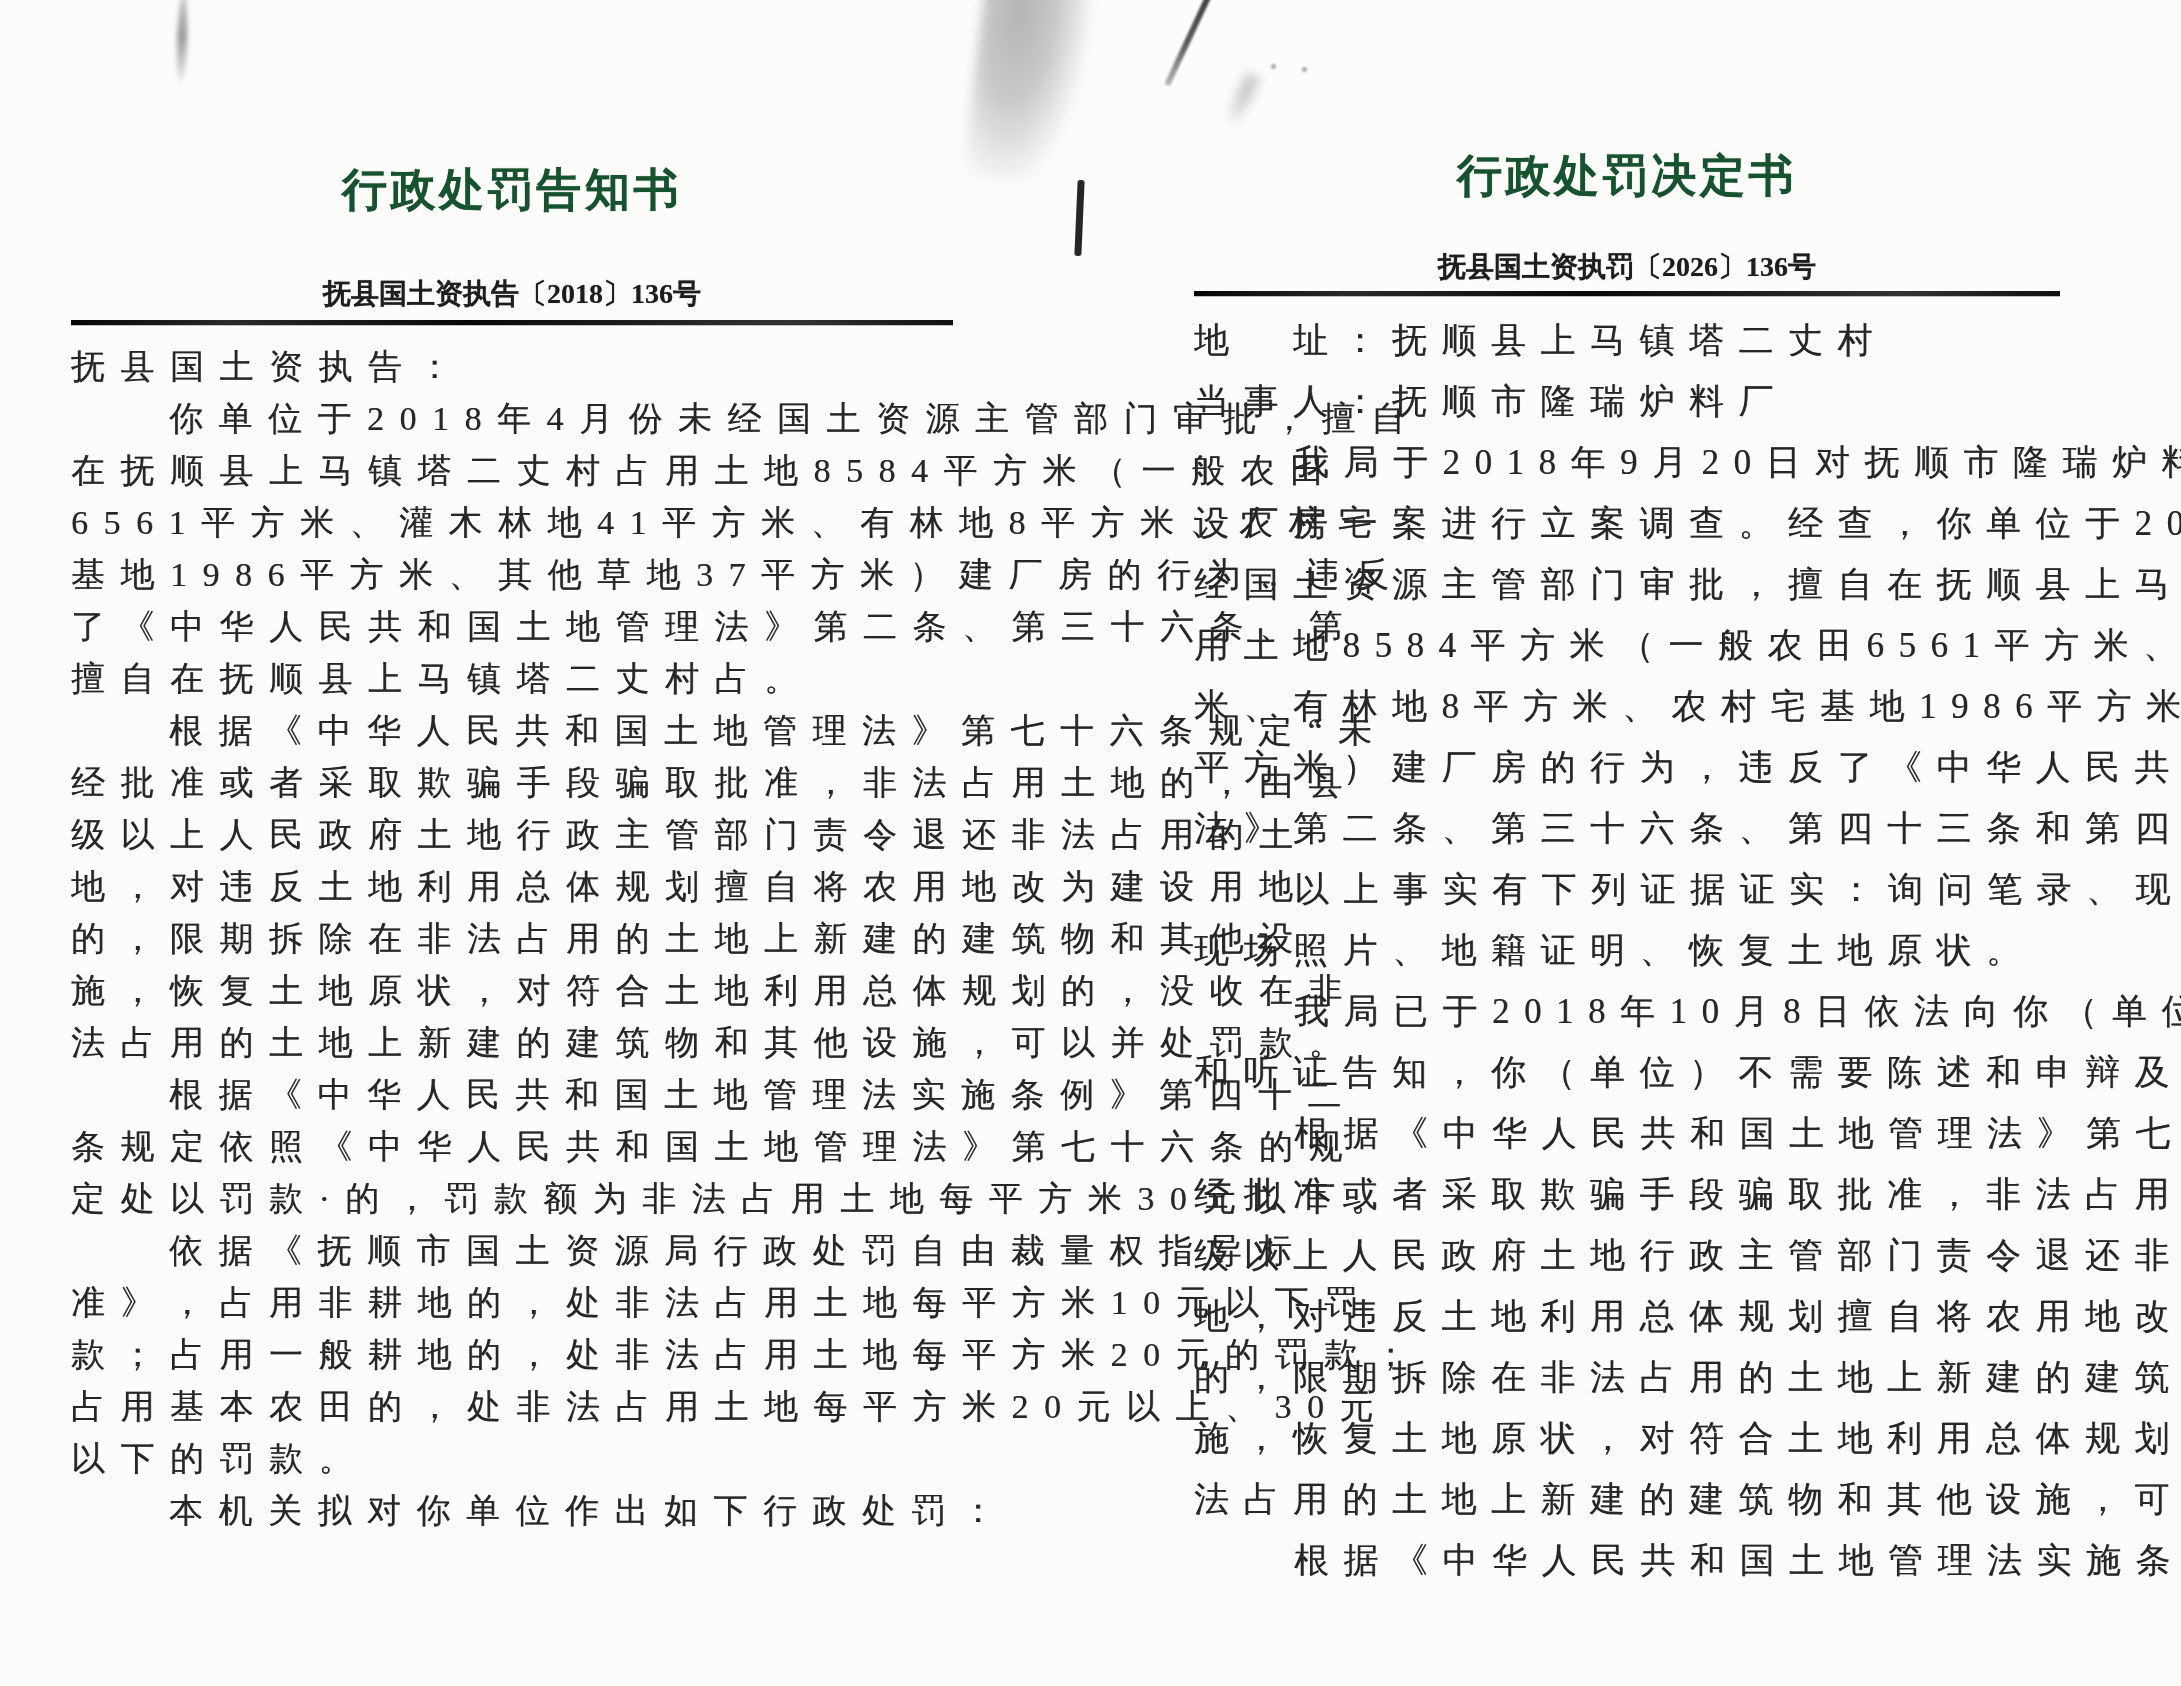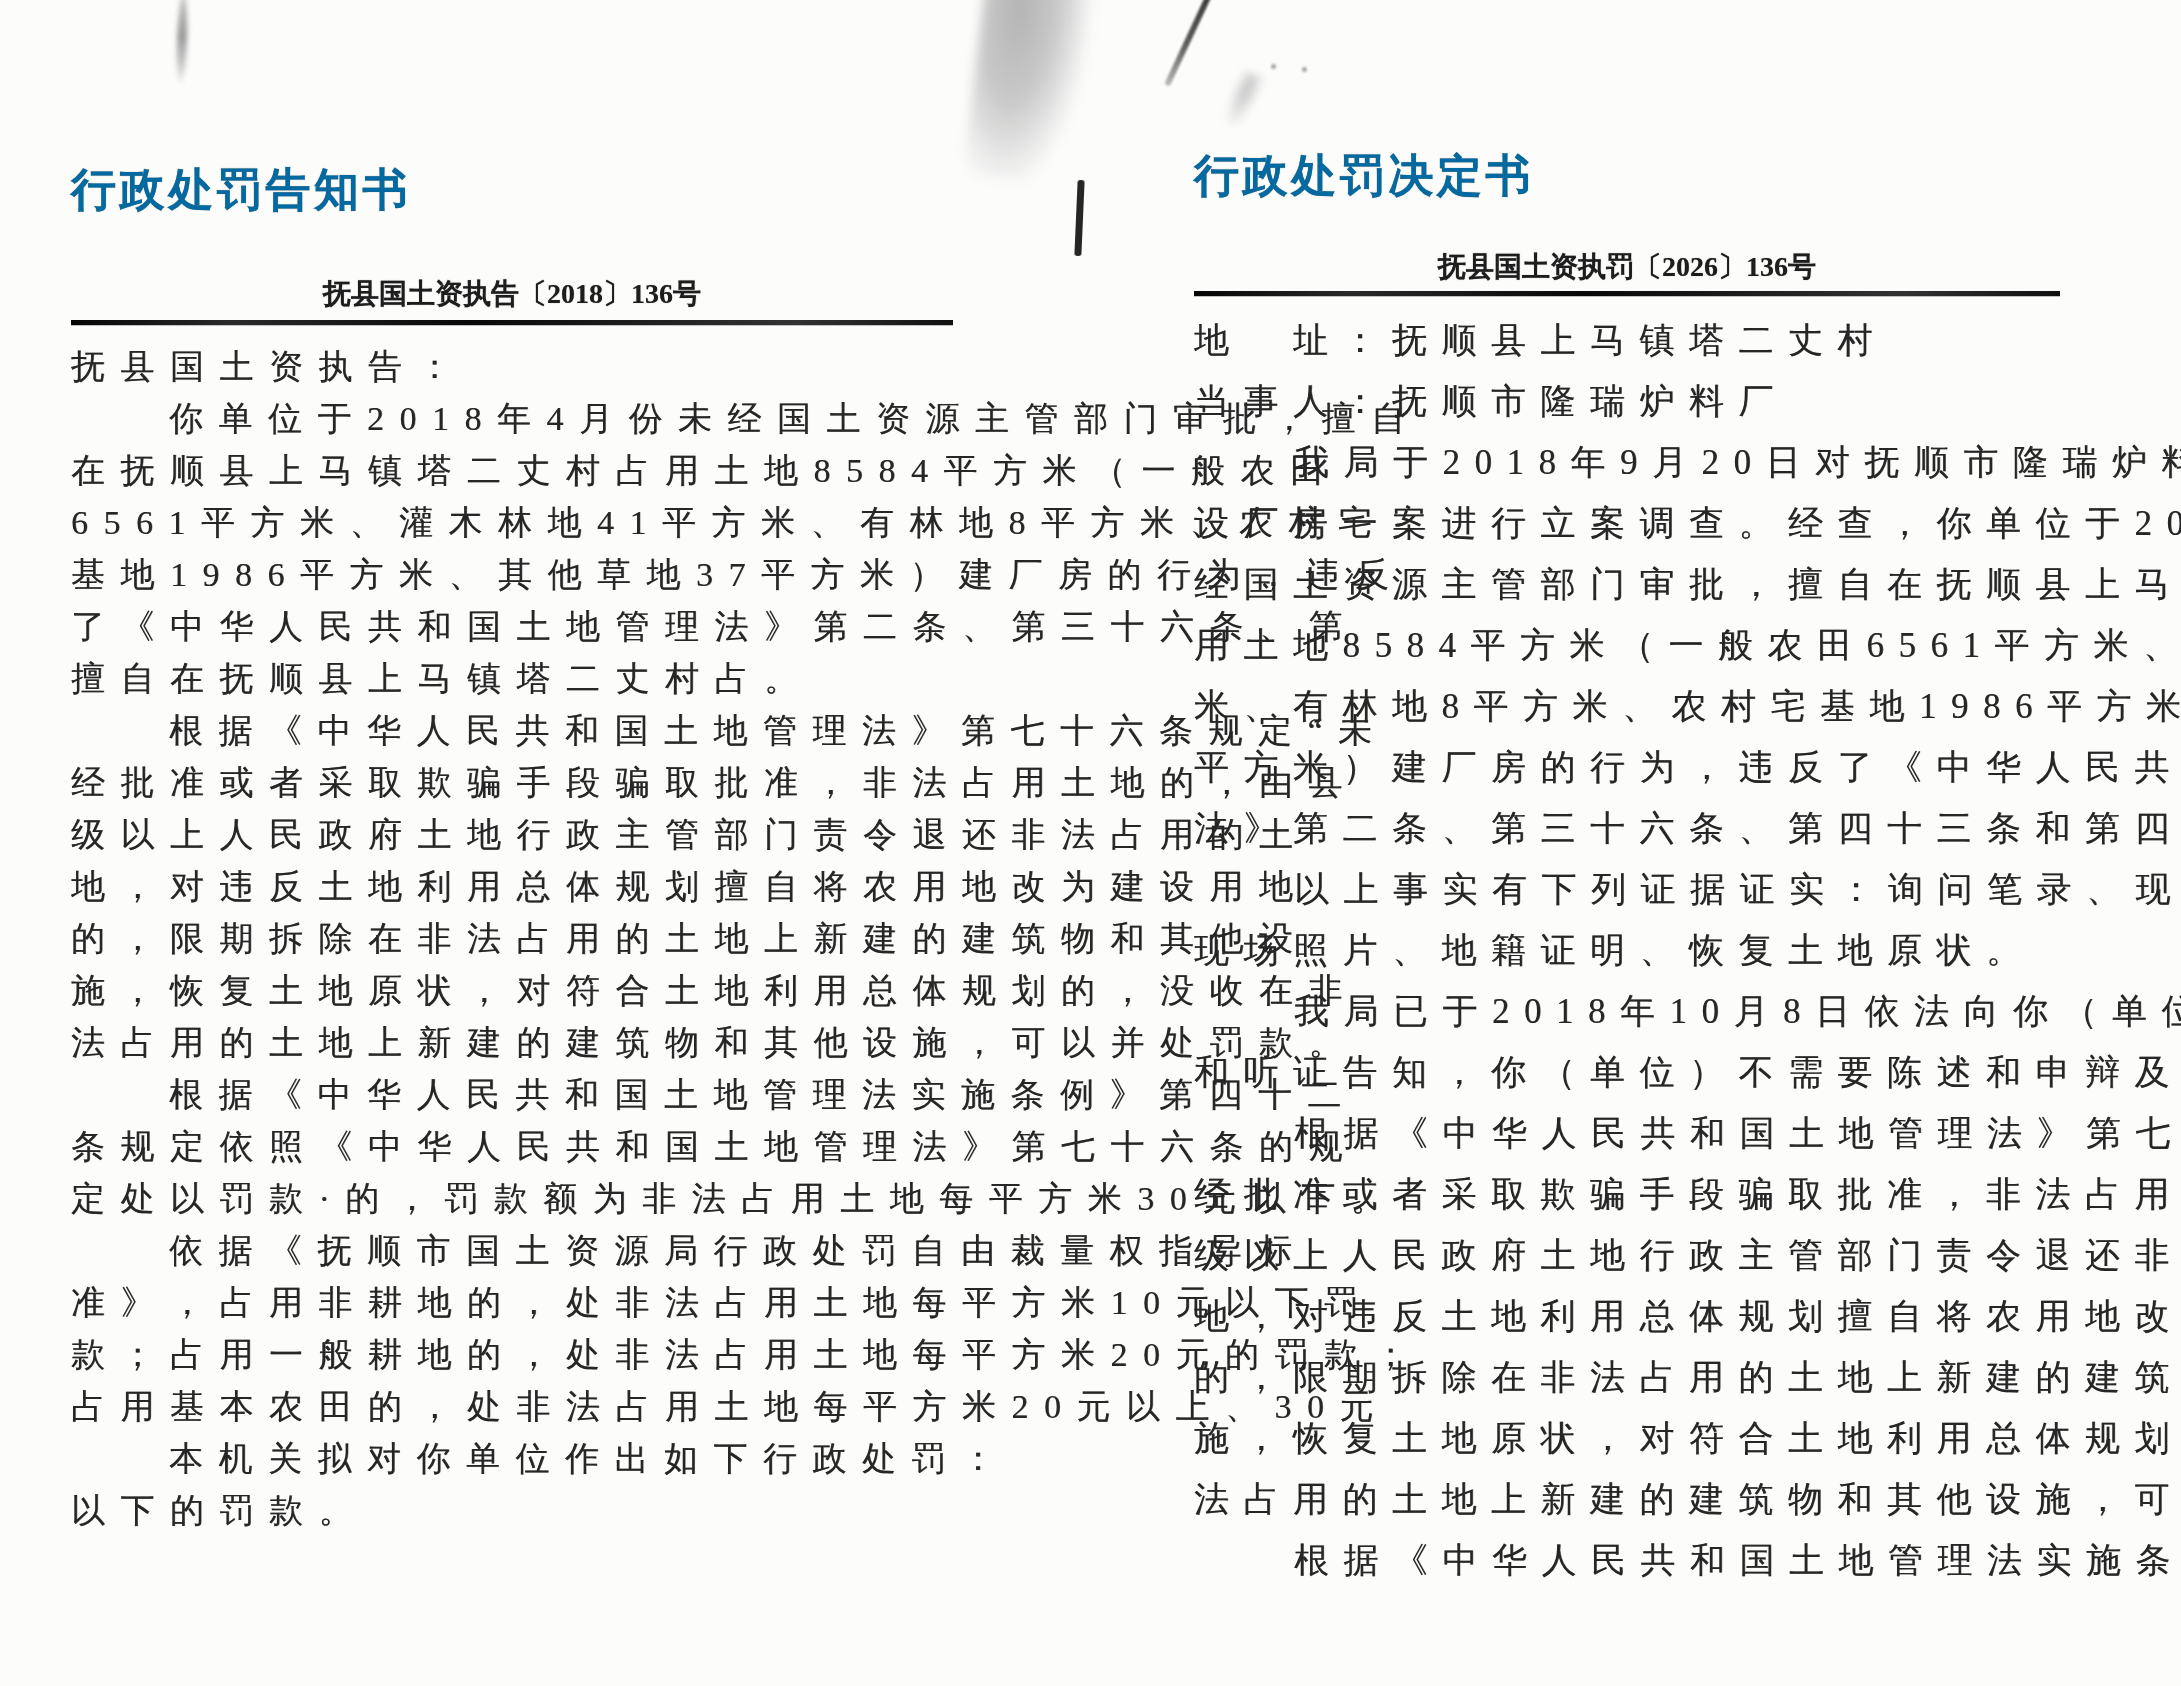--- a/index.html
+++ b/index.html
@@ -6,22 +6,22 @@
   body{
     width:2182px;height:1686px;position:relative;overflow:hidden;
     background:#fcfcfb;
     font-family:"Liberation Serif","DejaVu Serif",serif;
   }
   .page{position:absolute;top:0;height:1686px;}
   .page-left{left:71px;width:882px;}
   .page-right{left:1194px;width:866px;}
 
   .doc-title{
-    position:absolute;left:0;width:100%;
-    font-size:45px;font-weight:600;letter-spacing:3.6px;color:#0369a1;
+    position:absolute;left:0;width:100%;text-align:center;
+    font-size:45px;font-weight:600;letter-spacing:3.6px;color:#14532d;
     text-shadow:0 0 0.9px rgba(20,20,20,.6);white-space:nowrap;
   }
   .page-left .doc-title{top:160px;}
   .page-right .doc-title{top:146px;}
 
   .doc-number{
     position:absolute;left:0;width:100%;text-align:center;
     font-size:28px;font-weight:700;color:#1d1d1d;
     text-shadow:0 0 0.9px rgba(20,20,20,.55);white-space:nowrap;
   }
@@ -112,22 +112,22 @@
       <div class="line fill">的，限期拆除在非法占用的土地上新建的建筑物和其他设</div>
       <div class="line fill">施，恢复土地原状，对符合土地利用总体规划的，没收在非</div>
       <div class="line fill">法占用的土地上新建的建筑物和其他设施，可以并处罚款。</div>
       <div class="line ind fill">根据《中华人民共和国土地管理法实施条例》第四十二</div>
       <div class="line fill">条规定依照《中华人民共和国土地管理法》第七十六条的规</div>
       <div class="line fill">定处以罚款·的，罚款额为非法占用土地每平方米30元以下。</div>
       <div class="line ind fill">依据《抚顺市国土资源局行政处罚自由裁量权指导标</div>
       <div class="line fill">准》，占用非耕地的，处非法占用土地每平方米10元以下罚</div>
       <div class="line fill">款；占用一般耕地的，处非法占用土地每平方米20元的罚款；</div>
       <div class="line fill">占用基本农田的，处非法占用土地每平方米20元以上、30元</div>
+      <div class="line">以下的罚款。</div>
       <div class="line ind">本机关拟对你单位作出如下行政处罚：</div>
-      <div class="line">以下的罚款。</div>
     </div>
 </div>
 
 <div class="page page-right">
   <div class="doc-title">行政处罚决定书</div>
   <div class="doc-number">抚县国土资执罚〔2026〕136号</div>
   <div class="rule"></div>
   <div class="lines">
       <div class="line">地　址：抚顺县上马镇塔二丈村</div>
       <div class="line">当事人：抚顺市隆瑞炉料厂</div>

